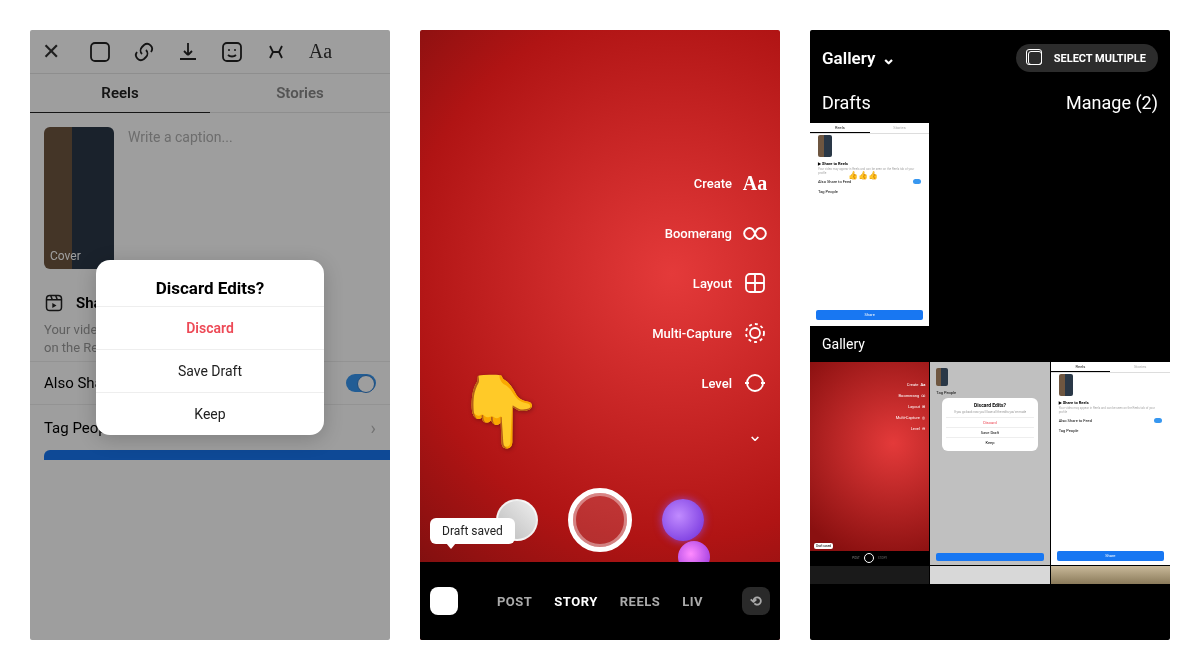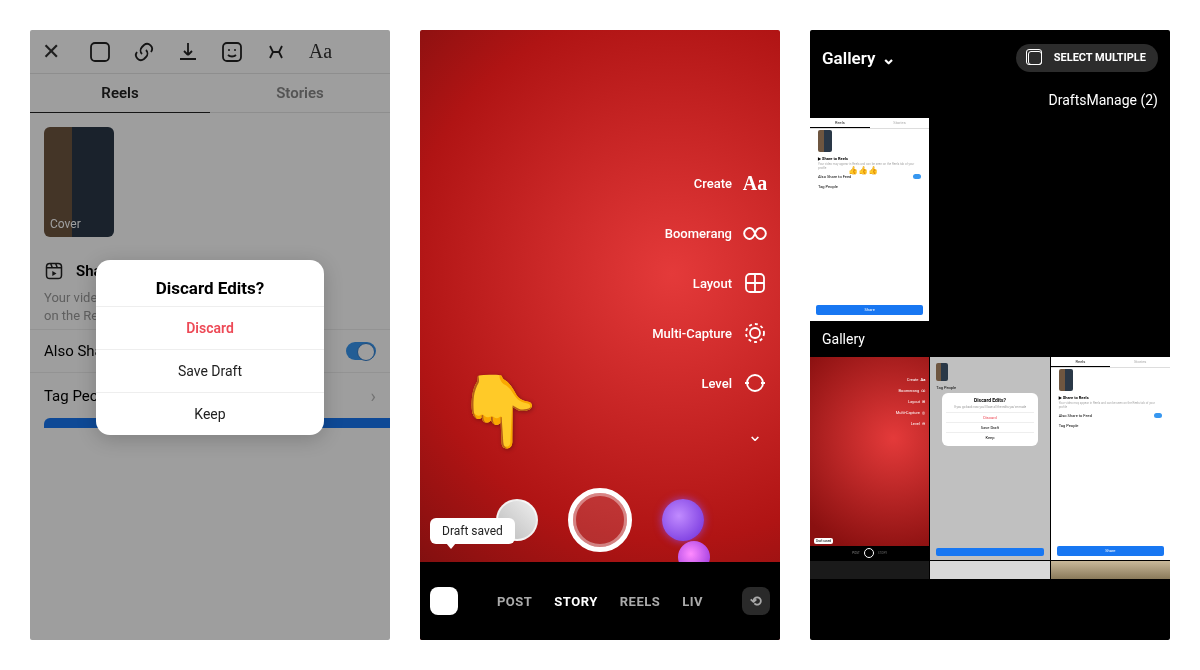--- a/index.html
+++ b/index.html
@@ -31,21 +31,21 @@
     padding: 0 12px;
     gap: 20px;
     border-bottom: 1px solid #e6e6e6;
   }
   .s1 .topbar .x { font-size: 22px; color: #333; margin-right: 8px; }
   .s1 .topbar .icon { width: 24px; height: 24px; color: #333; }
   .s1 .tabs { display: flex; }
   .s1 .tab { flex: 1; text-align: center; padding: 10px 0; font-size: 15px; color: #888; border-bottom: 1px solid #e6e6e6; font-weight: 600; }
   .s1 .tab.active { color: #222; border-bottom: 1.5px solid #222; }
   .s1 .compose { display: flex; gap: 14px; padding: 14px; }
-  .s1 .cover { width: 70px; height: 110px; border-radius: 6px; background: linear-gradient(to right, #6e5640 40%, #2a3847 40%); position: relative; }
+  .s1 .cover { width: 70px; height: 142px; border-radius: 6px; background: linear-gradient(to right, #6e5640 40%, #2a3847 40%); position: relative; }
   .s1 .cover .label { position: absolute; bottom: 6px; left: 6px; color: #fff; font-size: 12px; }
   .s1 .caption { color: #b0b0b0; font-size: 14px; padding-top: 2px; }
   .s1 .sharehdr { display: flex; align-items: center; gap: 12px; padding: 10px 14px 4px; font-weight: 600; font-size: 15px; }
   .s1 .desc { color: #9a9a9a; font-size: 13px; padding: 4px 14px; line-height: 1.4; max-width: 320px; }
   .s1 .row { display: flex; align-items: center; justify-content: space-between; padding: 12px 14px; border-top: 1px solid #eee; font-size: 15px; }
   .s1 .toggle { width: 30px; height: 18px; background: #3797f0; border-radius: 10px; position: relative; }
   .s1 .toggle::after { content: ""; position: absolute; right: 1px; top: 1px; width: 16px; height: 16px; background: #fff; border-radius: 50%; border:1px solid #2f7bcb;}
   .s1 .chev { color: #bbb; font-size: 18px; }
   .s1 .bottombtn { position: absolute; bottom: 0; left: 14px; right: 14px; height: 10px; background: #1877f2; border-radius: 6px 6px 0 0; }
   .s1 .dim { position: absolute; inset: 0; background: rgba(0,0,0,.38); }
@@ -79,24 +79,24 @@
   .s2 .dockrow .avatar { width:42px; height:42px; border-radius:50%; background: linear-gradient(45deg,#bbb,#eee); border:2px solid rgba(255,255,255,.7);}
   .s2 .shutter { width:64px; height:64px; border-radius:50%; border:5px solid #fff; background:rgba(255,255,255,.12); }
   .s2 .shutter .inner { width:100%;height:100%; border-radius:50%; border:3px solid rgba(255,255,255,.4);}
   .s2 .effect { width:42px;height:42px;border-radius:50%; background: radial-gradient(circle at 40% 40%, #c18bff, #6c2bd9); box-shadow:0 0 8px rgba(150,80,255,.7);}
   .s2 .effect2 { width:32px;height:32px;border-radius:50%; background: radial-gradient(circle at 40% 40%, #ff8bff, #8b2bd9); position:absolute; right:-6px; filter:blur(.3px);}
 
   
   .s3 { background:#000; color:#fff; }
   .s3 .gtop { display:flex; align-items:center; justify-content:space-between; padding: 14px 12px 10px; }
   .s3 .gtop .gallerydd { font-size:17px; font-weight:600; display:flex; align-items:center; gap:6px;}
-  .s3 .smbtn { background:#2c2c2c; border-radius:18px; font-size:11px; font-weight:700; padding:7px 12px; display:flex; gap:12px;}
+  .s3 .smbtn { background:#2c2c2c; border-radius:18px; font-size:11px; font-weight:700; padding:7px 12px; display:flex; align-items:center; gap:12px;}
   .s3 .smbtn .ic { width:14px;height:14px;border:1.5px solid #fff; border-radius:3px; position:relative;}
   .s3 .smbtn .ic::after{content:"";position:absolute;top:-3px;left:-3px;width:14px;height:14px;border:1.5px solid #fff;border-radius:3px;}
-  .s3 .sectrow { display:flex; justify-content:flex-end; padding: 10px 12px; font-size:14px;}
+  .s3 .sectrow { display:flex; justify-content:space-between; padding: 10px 12px; font-size:18px;}
   .s3 .grid { display:grid; grid-template-columns: repeat(3,1fr); gap:1px; }
   .s3 .thumb { aspect-ratio: 1/1.7; background:#222; font-size:4px; color:#666; overflow:hidden; position:relative;}
   .s3 .thumb.white { background:#fff; }
   .s3 .galleryhdr { padding: 10px 12px; font-size:14px; }
   .s3 .thumb .mini-cover { position:absolute; top:12px; left:8px; width:14px; height:22px; background:linear-gradient(to right,#6e5640 40%,#2a3847 40%); border-radius:2px;}
   .s3 .thumb .mini-bluebar { position:absolute; bottom:6px; left:6px; right:6px; height:10px; background:#1877f2; border-radius:2px; display:flex;align-items:center;justify-content:center; color:#fff; font-size:4px;}
   .s3 .thumb .mini-toggle { position:absolute; top:46px;right:8px;width:8px;height:5px;background:#3797f0;border-radius:3px;}
   .s3 .thumb .sticker{position:absolute;top:48px;left:38px;font-size:8px;}
   .s3 .thumb.reddk{background: radial-gradient(circle at 70% 40%, #e43a3a 0%, #8a1010 80%);}
   .s3 .thumb.reddk .smenu{position:absolute;right:4px;top:20px;display:flex;flex-direction:column;gap:6px;}
@@ -146,20 +146,21 @@
     <div class="icon" style="font-family:serif;font-size:20px;color:#333;text-align:center;">Aa</div>
   </div>
   <div class="tabs">
     <div class="tab active">Reels</div>
     <div class="tab">Stories</div>
   </div>
   <div class="compose">
     <div class="cover">
       <span class="label">Cover</span>
     </div>
+    <div class="caption">Write a caption...</div>
   </div>
   <div class="sharehdr">
     <svg class="reels-icon-svg" viewBox="0 0 24 24">
         <rect class="stroke-dark" x="3" y="3" width="18" height="18" rx="4"></rect>
         <path class="stroke-dark" d="M3 8h18M8 3l2 5M14 3l2 5"></path>
         <path d="M10 12l5 3-5 3z" fill="#222"></path>
       </svg>
     <span>Share to Reels</span>
   </div>
   <div class="desc">Your video may appear in Reels and can be seen on the Reels tab of your profile.</div>

